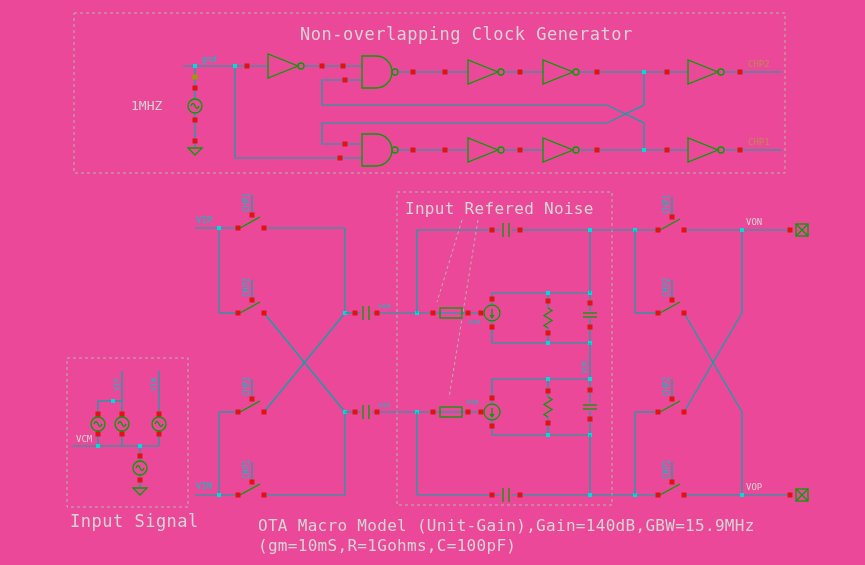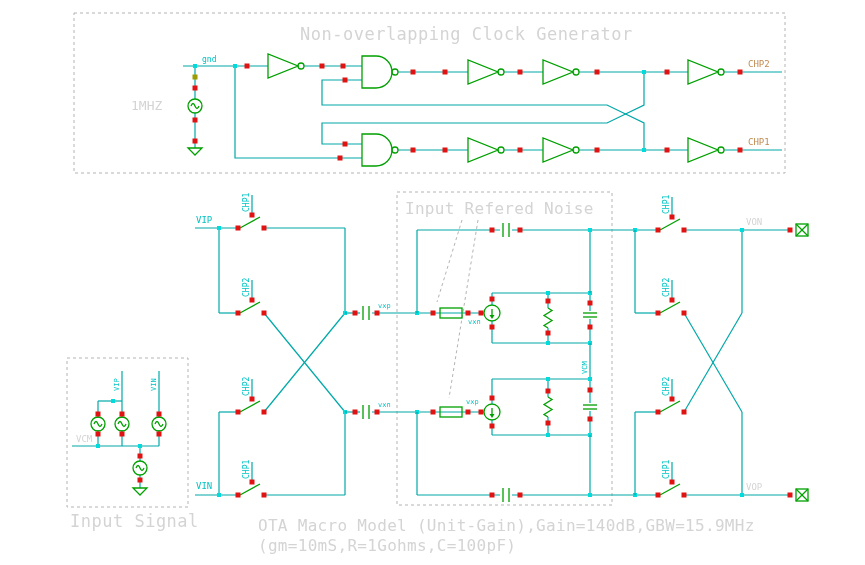--- a/index.html
+++ b/index.html
@@ -1,16 +1,16 @@
 <!DOCTYPE html>
 <html><head>
 <meta charset="utf-8">
 <style>
   html,body{margin:0;padding:0;background:#000;}
-  .stage{position:relative;width:865px;height:565px;background:#ffffff;overflow:hidden;}
+  .stage{position:relative;width:865px;height:565px;background:#ec4899;overflow:hidden;}
   text{font-family:"DejaVu Sans Mono","Liberation Mono",monospace;}
   .wire{stroke:#00a8a8;stroke-width:1.2;fill:none;}
   .comp{stroke:#00a000;stroke-width:1.3;fill:none;}
   .dash{stroke:#b4b4b4;stroke-width:1;fill:none;stroke-dasharray:3 3;}
   .red{fill:#e01212;}
   .cyn{fill:#00dcdc;}
   .ylw{fill:#9c9c00;}
   .twhite{fill:#d4d4d4;}
   .tteal{fill:#00c4c4;}
   .ttan{fill:#c08a50;}

